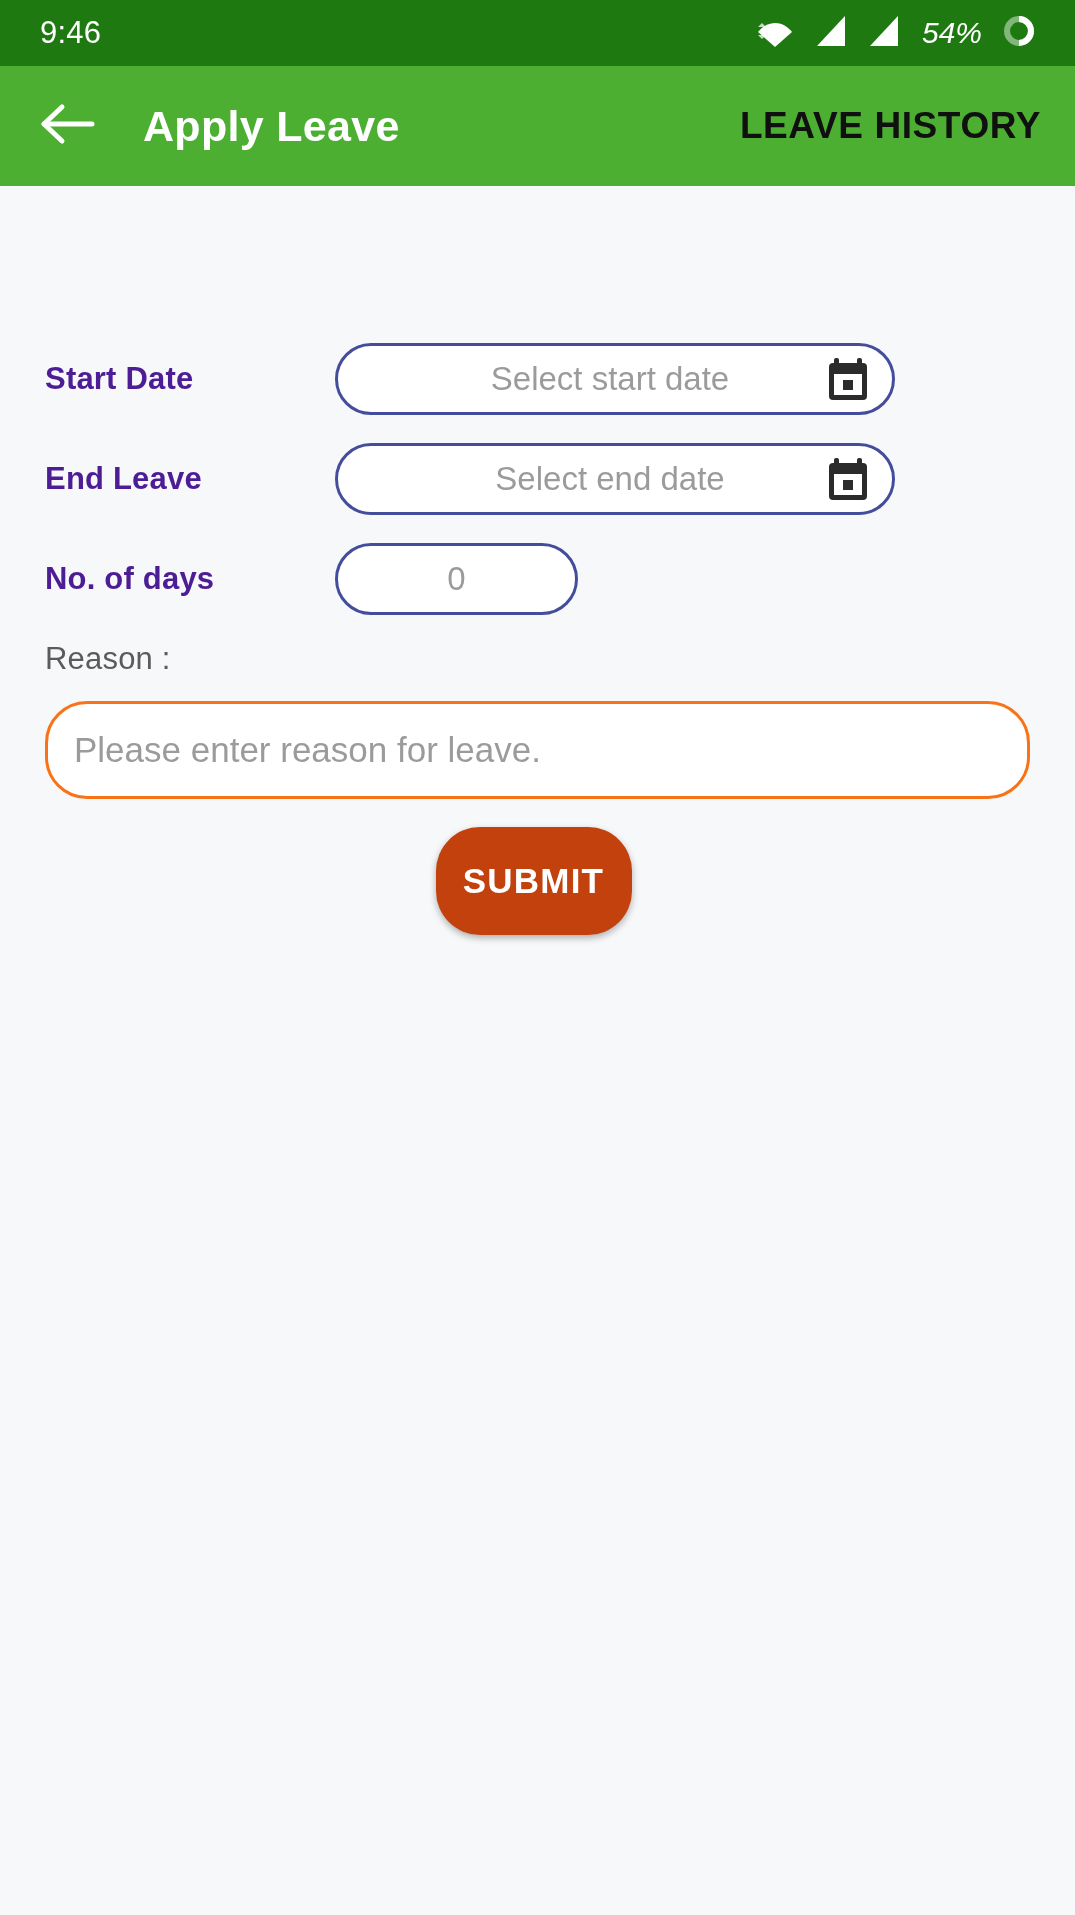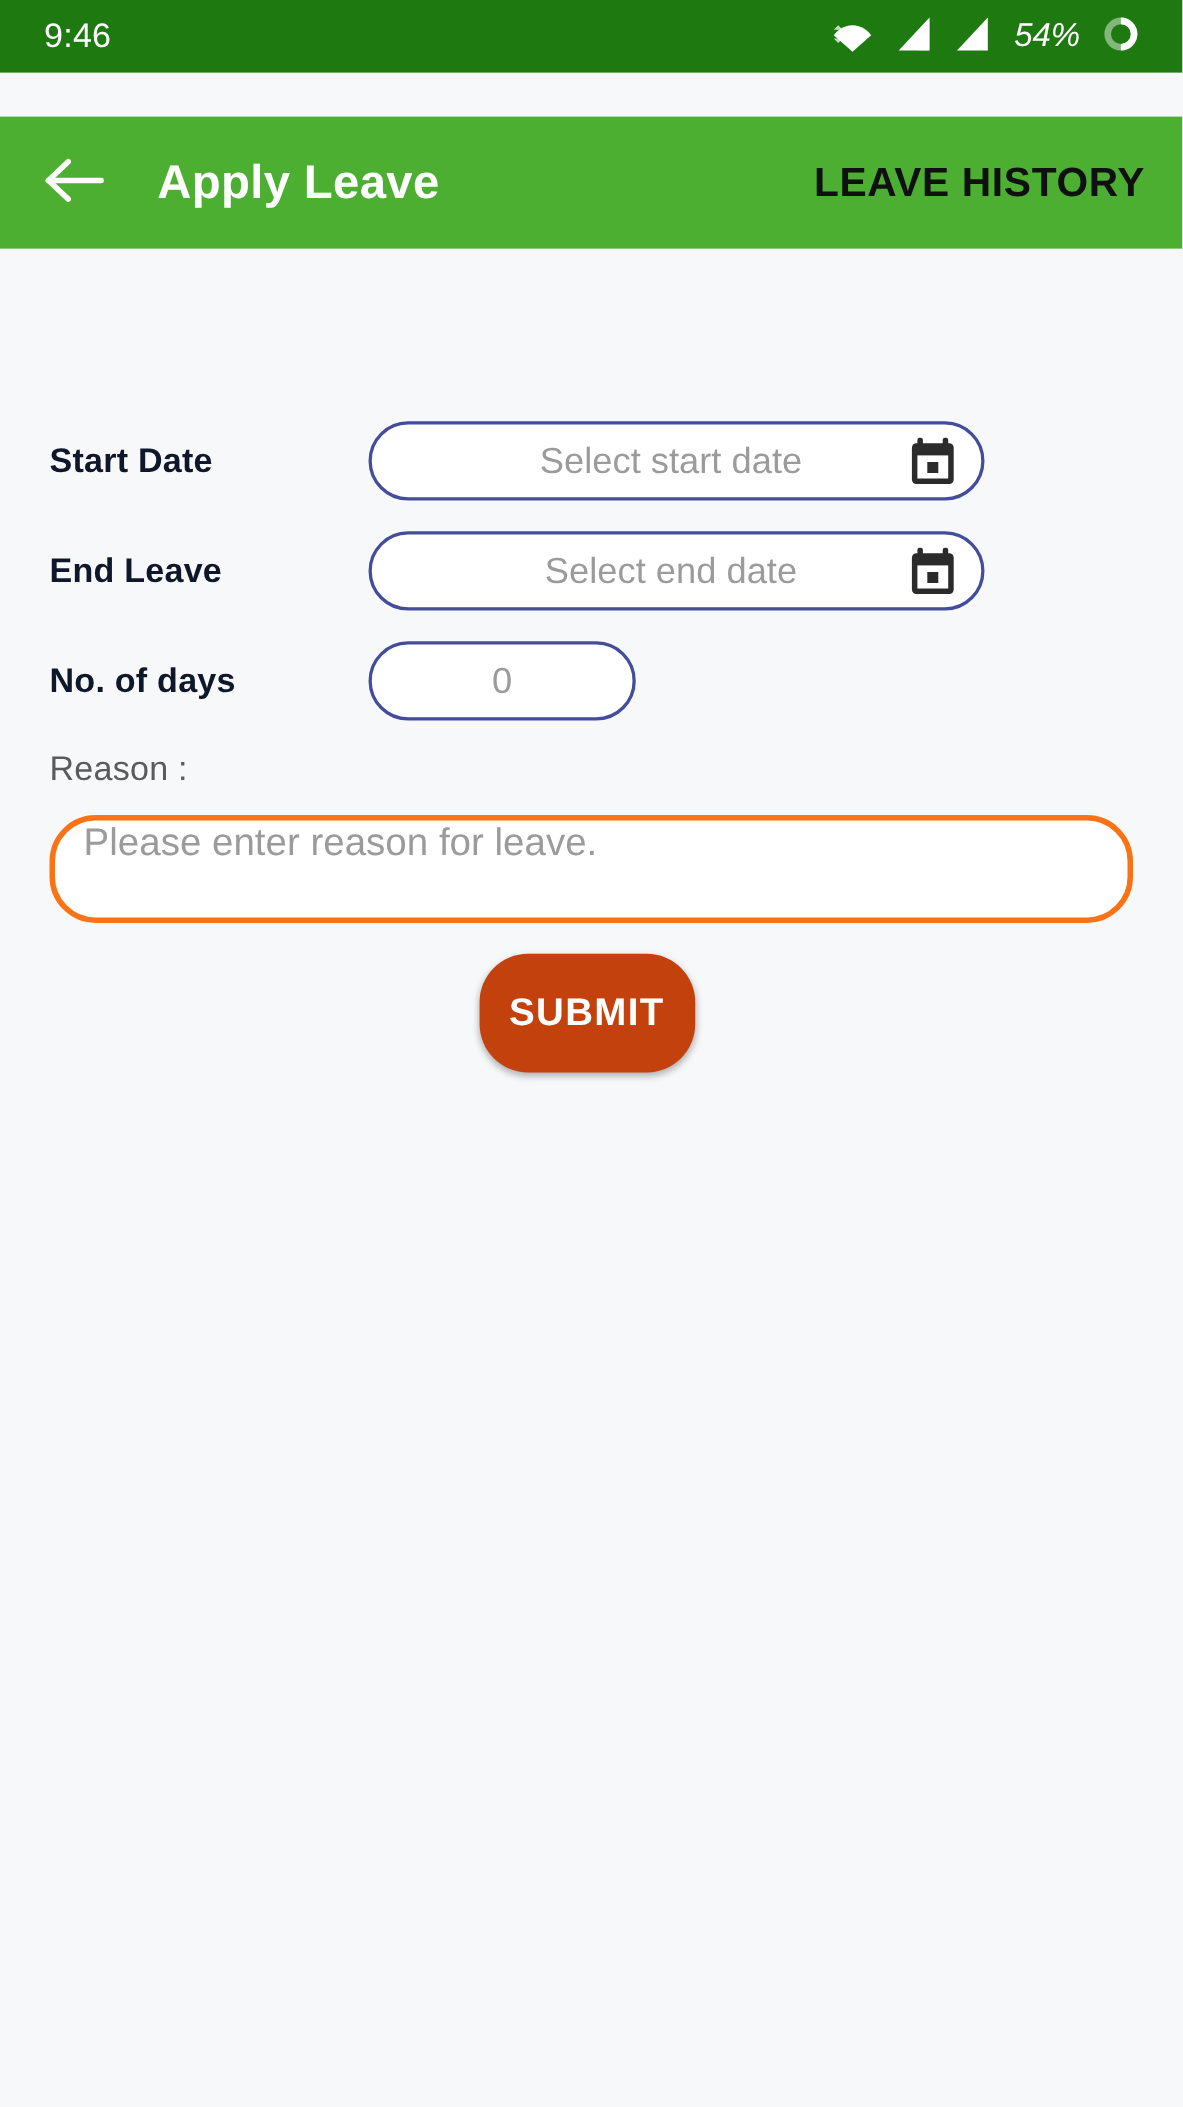--- a/index.html
+++ b/index.html
@@ -36,21 +36,20 @@
     margin-left: 3px;
   }
 
   
   .app-bar {
     height: 120px;
     background: #4caf32;
     display: flex;
     align-items: center;
     padding: 0 28px 0 36px;
-    margin-top: 40px;
   }
   .back-btn {
     width: 64px; height: 64px;
     display: flex; align-items: center; justify-content: center;
     flex: 0 0 auto;
   }
   .app-title {
     color: #ffffff;
     font-size: 43px;
     font-weight: bold;
@@ -74,21 +73,21 @@
     align-items: center;
     padding-left: 45px;
   }
   .row-start { margin-top: 157px; }
   .row-end   { margin-top: 28px; }
   .row-days  { margin-top: 28px; }
 
   .field-label {
     font-size: 31px;
     font-weight: bold;
-    color: #0f172a;
+    color: #4c1d95;
     width: 290px;
     flex: 0 0 290px;
     letter-spacing: 0.2px;
   }
 
   .input-box {
     background: #ffffff;
     border: 3px solid #434d9c;
     border-radius: 42px;
     height: 72px;
@@ -121,24 +120,25 @@
     font-weight: normal;
     color: #5b5b5b;
     padding-left: 45px;
     margin-top: 26px;
     letter-spacing: 0.2px;
   }
 
   .reason-box {
     margin: 24px 45px 0 45px;
     background: #ffffff;
-    border: 5px solid #f97316;
+    border: 3px solid #f97316;
     border-radius: 42px;
     height: 98px;
     display: flex;
+    align-items: center;
     padding: 0 26px;
   }
   .reason-placeholder {
     font-size: 35px;
     color: #9b9b9b;
   }
 
   .submit-wrap {
     display: flex;
     justify-content: center;

